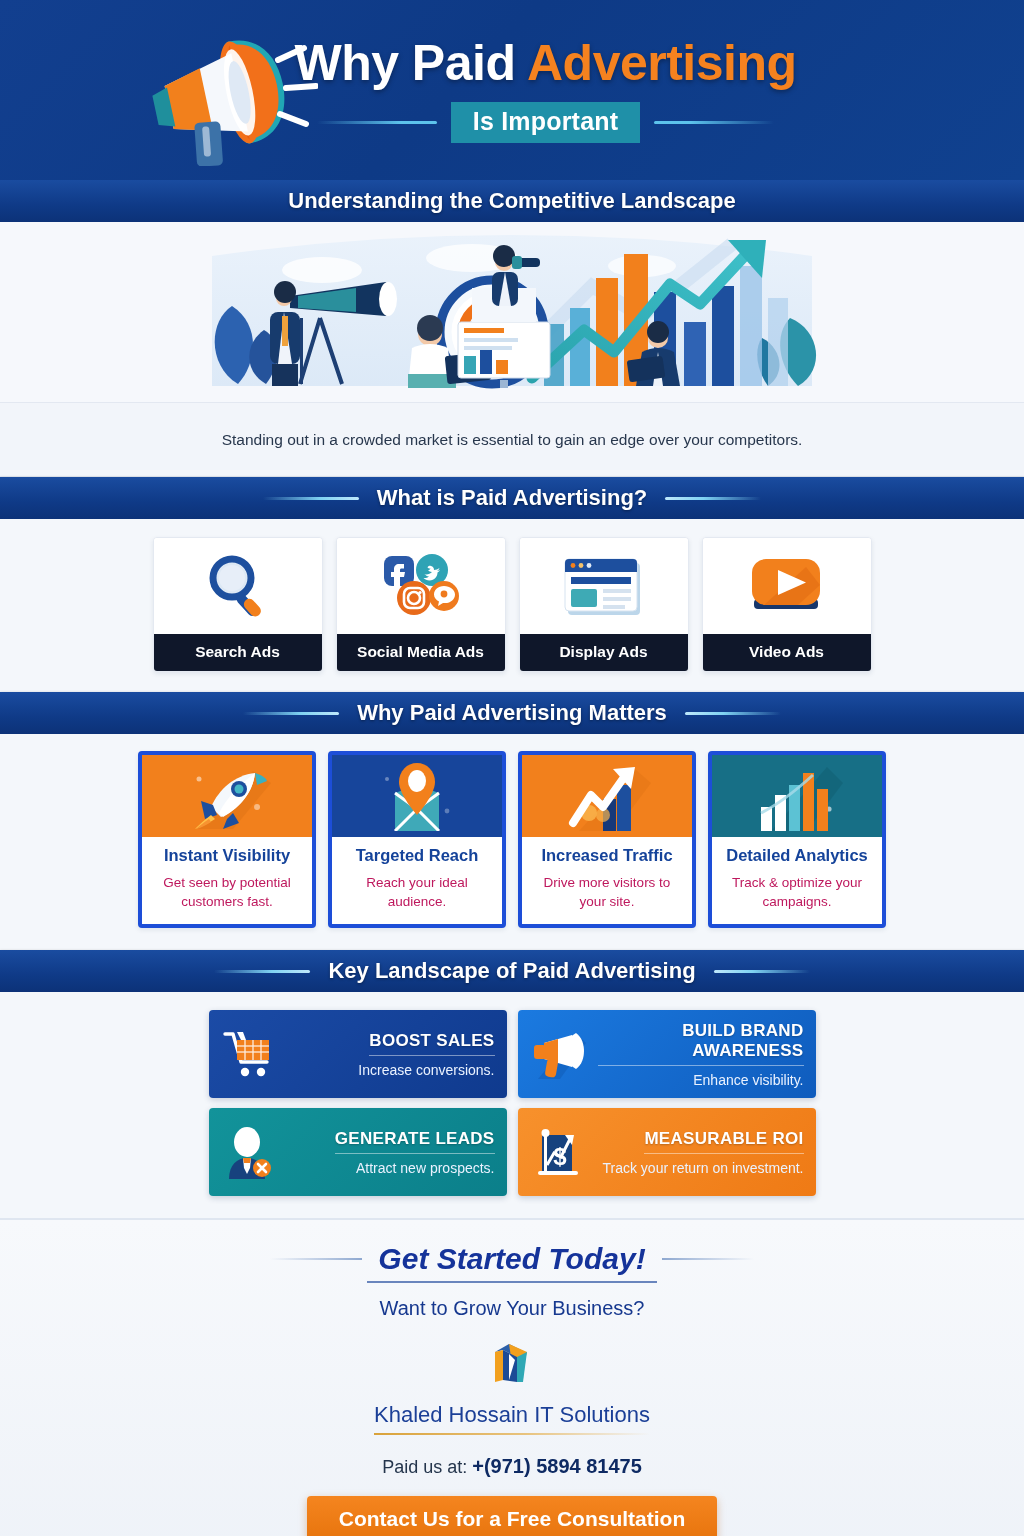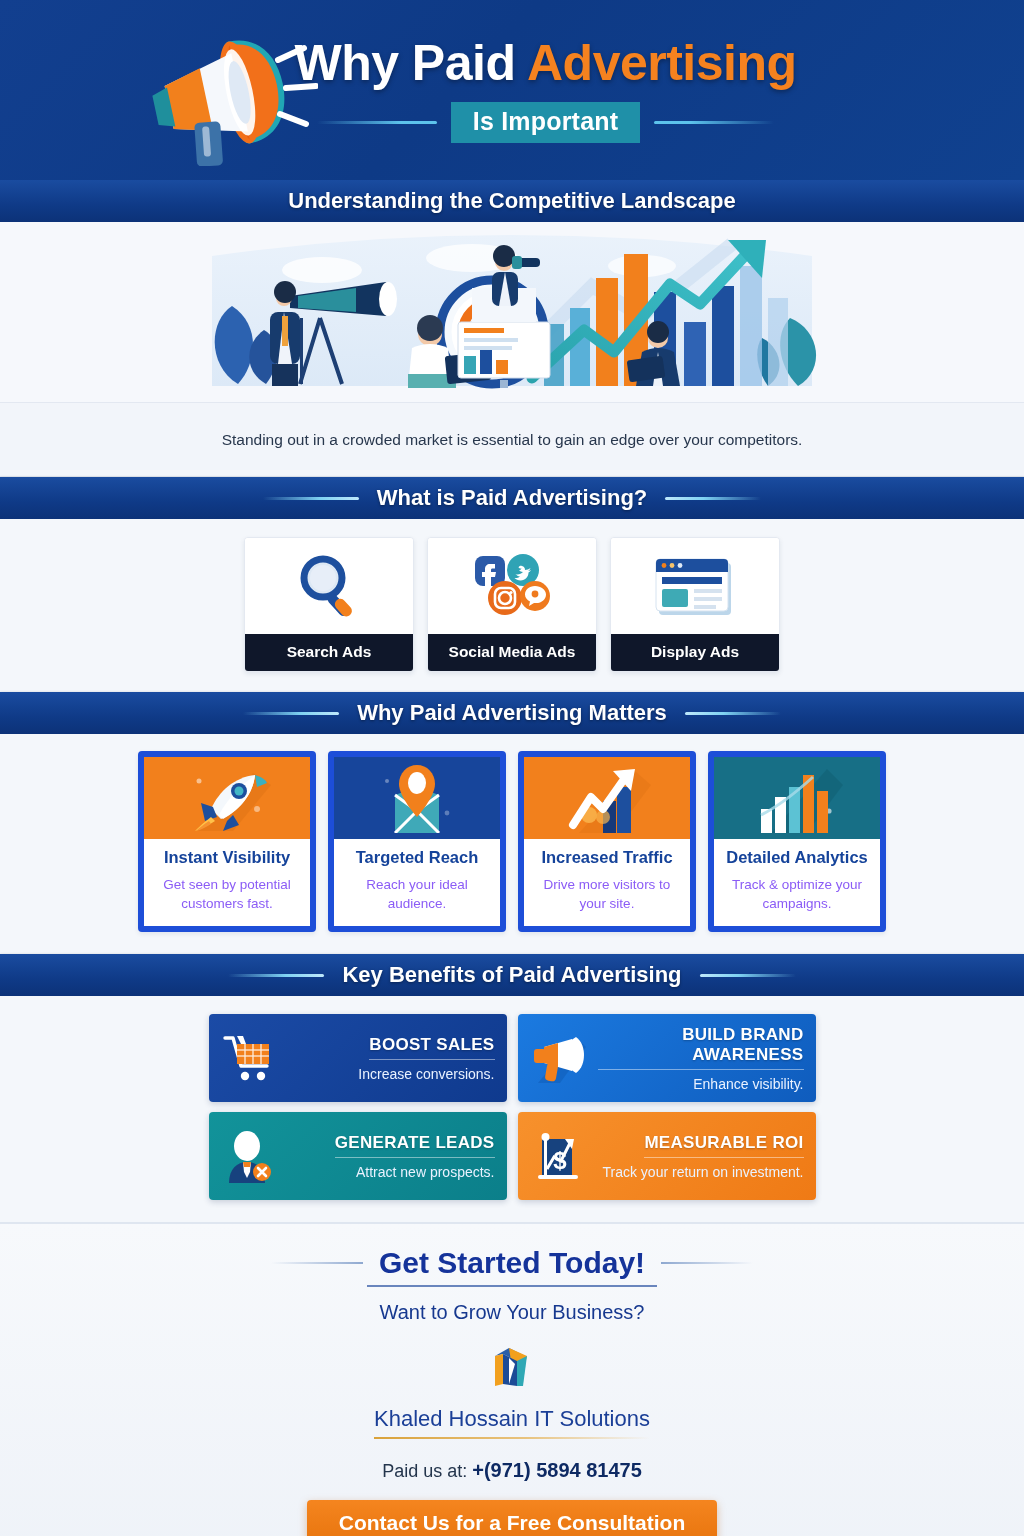--- a/index.html
+++ b/index.html
@@ -60,44 +60,44 @@
   
   .types { background: #f4f7fb; padding: 18px 0 20px; display: flex; justify-content: center; gap: 13px; }
   .type-card { width: 170px; background: #fff; border: 1px solid #e4e9f1; border-radius: 4px;
     box-shadow: 0 2px 5px rgba(20,40,80,.09); overflow: hidden; }
   .type-icon { height: 96px; display: flex; align-items: center; justify-content: center; background: #fff; }
   .type-label { background: #0f172a; color: #fff; font-size: 15.5px; font-weight: bold;
     text-align: center; padding: 9px 0 10px; }
 
   
   .matters { background: #f4f7fb; padding: 17px 0 22px; display: flex; justify-content: center; gap: 12px; }
-  .m-card { width: 178px; background: #fff; border: 6px solid #1d4ed8; border-radius: 4px;
+  .m-card { width: 178px; background: #fff; border: 4px solid #1d4ed8; border-radius: 4px;
     box-shadow: 0 2px 5px rgba(20,40,80,.09); overflow: hidden; }
   .m-top { height: 82px; display: flex; align-items: center; justify-content: center; position: relative; overflow: hidden; }
   .m-body { padding: 9px 8px 13px; text-align: center; }
   .m-title { color: #15439a; font-size: 16.5px; font-weight: bold; margin-bottom: 5px; }
-  .m-desc { color: #8b5cf6; font-size: 13.5px; line-height: 1.42; margin-top: 8px; }
+  .m-desc { color: #be185d; font-size: 13.5px; line-height: 1.42; margin-top: 8px; }
 
   
   .benefits { background: #f4f7fb; padding: 18px 0 22px; display: flex; flex-direction: column;
     align-items: center; gap: 10px; text-align: right; }
   .b-row { display: flex; gap: 11px; }
   .b-card { width: 298px; height: 88px; border-radius: 4px; display: flex; align-items: center;
     padding: 0 12px; gap: 12px; box-shadow: 0 2px 6px rgba(20,40,80,.2); overflow: hidden; position: relative; }
   .b-text { flex: 1; }
   .b-title { color: #fff; font-size: 17px; font-weight: bold; letter-spacing: .3px;
     padding-bottom: 4px; border-bottom: 1px solid rgba(255,255,255,.45); display: inline-block;
     text-shadow: 0 1px 2px rgba(0,0,0,.25); }
   .b-desc { color: #eaf2ff; font-size: 14px; margin-top: 6px; }
   .b-icon { width: 56px; height: 56px; flex: 0 0 56px; display: flex; align-items: center; justify-content: center; }
 
   
   .cta { background: linear-gradient(180deg,#f7f9fc 0%, #eef2f8 100%); padding: 22px 0 26px;
     text-align: center; border-top: 2px solid #dfe6f0; }
-  .cta-head { display: flex; align-items: center; justify-content: center; gap: 16px; }
+  .cta-head { display: flex; align-items: center; justify-content: center; gap: 16px; font-style: italic; }
   .cta-rule { width: 92px; height: 2px; background: linear-gradient(90deg, rgba(150,175,215,0), #8ea8d0); }
   .cta-rule.right { background: linear-gradient(270deg, rgba(150,175,215,0), #8ea8d0); }
   .cta-title { color: #15339a; font-size: 30px; font-weight: bold; }
   .cta-underline { width: 290px; height: 2px; background: #3a5fa8; margin: 5px auto 0; opacity: .75; }
   .cta-sub { color: #16388f; font-size: 20px; margin-top: 14px; }
   .brandrow { display: flex; align-items: center; justify-content: center; gap: 12px; margin-top: 20px; flex-direction: column; }
   .brand-name { color: #1b3f97; font-size: 22px; position: relative; padding-bottom: 7px; }
   .brand-name::after { content: ""; position: absolute; left: 0; right: 0; bottom: 0; height: 2px;
     background: linear-gradient(90deg,#d9a23a 0%, #e8c37e 55%, rgba(232,195,126,0) 100%); }
   .callrow { margin-top: 20px; font-size: 18px; color: #24354c; }
@@ -308,20 +308,31 @@
           <rect x="10" y="24" width="60" height="7" fill="#1d4f9e"></rect>
           <rect x="10" y="36" width="26" height="18" rx="2" fill="#3eaab5"></rect>
           <rect x="42" y="36" width="28" height="4" fill="#d5e2ef"></rect>
           <rect x="42" y="44" width="28" height="4" fill="#d5e2ef"></rect>
           <rect x="42" y="52" width="22" height="4" fill="#d5e2ef"></rect>
         </svg>
       </div>
       <div class="type-label">Display Ads</div>
     </div>
 
+    <div class="type-card">
+      <div class="type-icon">
+        <svg width="86" height="66" viewBox="0 0 86 66">
+          <rect x="10" y="46" width="64" height="10" rx="4" fill="#17366b"></rect>
+          <rect x="8" y="6" width="68" height="46" rx="14" fill="#f2801c"></rect>
+          <path d="M76 32 L54 52 H20 L62 14 Z" fill="#e06a12" opacity=".55"></path>
+          <path d="M34 17 L62 29.5 L34 42 Z" fill="#ffffff"></path>
+        </svg>
+      </div>
+      <div class="type-label">Video Ads</div>
+    </div>
   </div>
 
   <div class="band">
     <div class="band-inner">
       <span class="band-rule"></span>
       <span class="band-title">Why Paid Advertising Matters</span>
       <span class="band-rule right"></span>
     </div>
   </div>
 
@@ -403,21 +414,21 @@
       <div class="m-body">
         <div class="m-title">Detailed Analytics</div>
         <div class="m-desc">Track &amp; optimize your campaigns.</div>
       </div>
     </div>
   </div>
 
   <div class="band">
     <div class="band-inner">
       <span class="band-rule"></span>
-      <span class="band-title">Key Benefits of Paid Advertising</span>
+      <span class="band-title">Key Landscape of Paid Advertising</span>
       <span class="band-rule right"></span>
     </div>
   </div>
 
   <div class="benefits">
     <div class="b-row">
 
       <div class="b-card" style="background:linear-gradient(135deg,#1b4ba6,#0f3versions 100%);background:linear-gradient(135deg,#1b4ba6 0%,#0f3a8e 100%)">
         <div class="b-icon">
           <svg width="56" height="52" viewBox="0 0 56 52">

